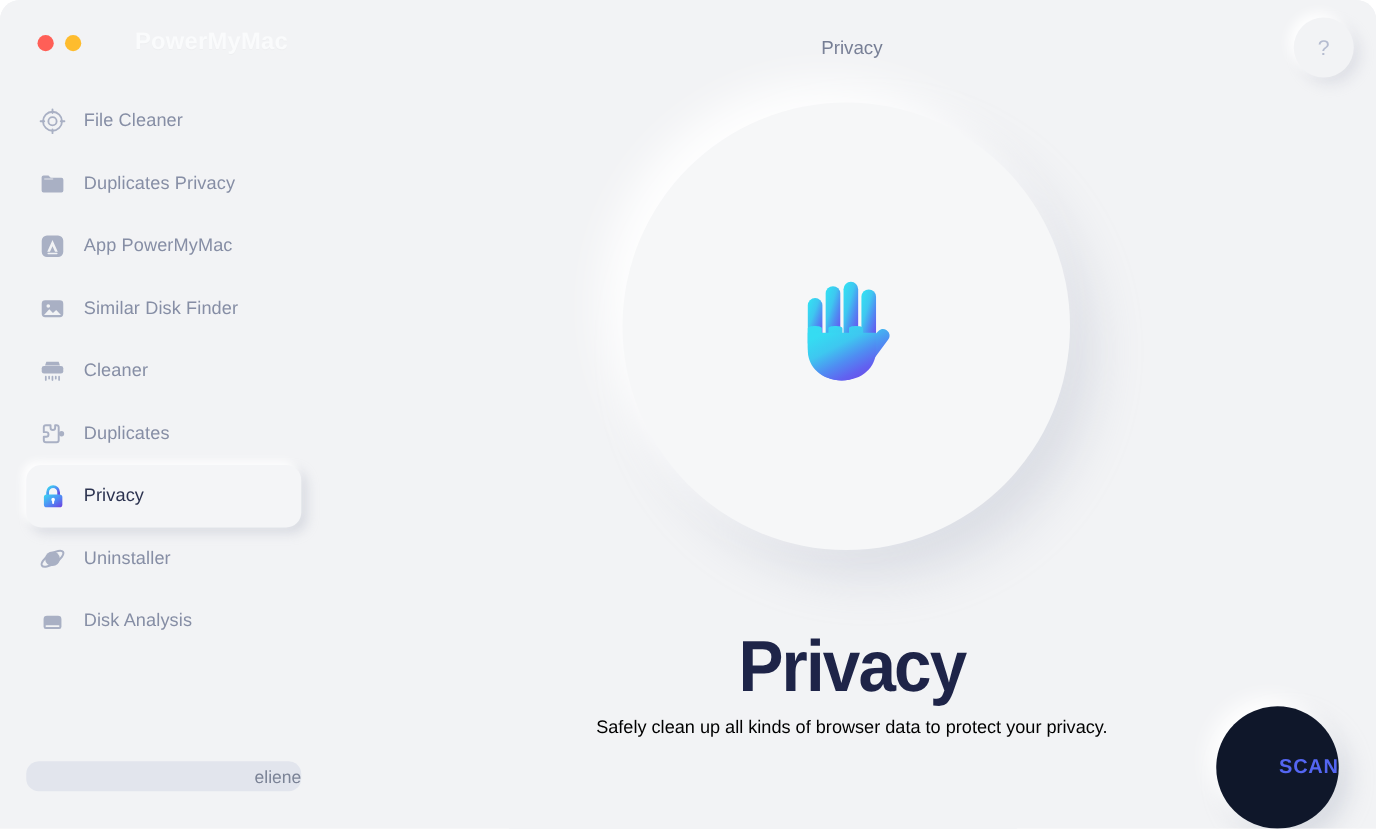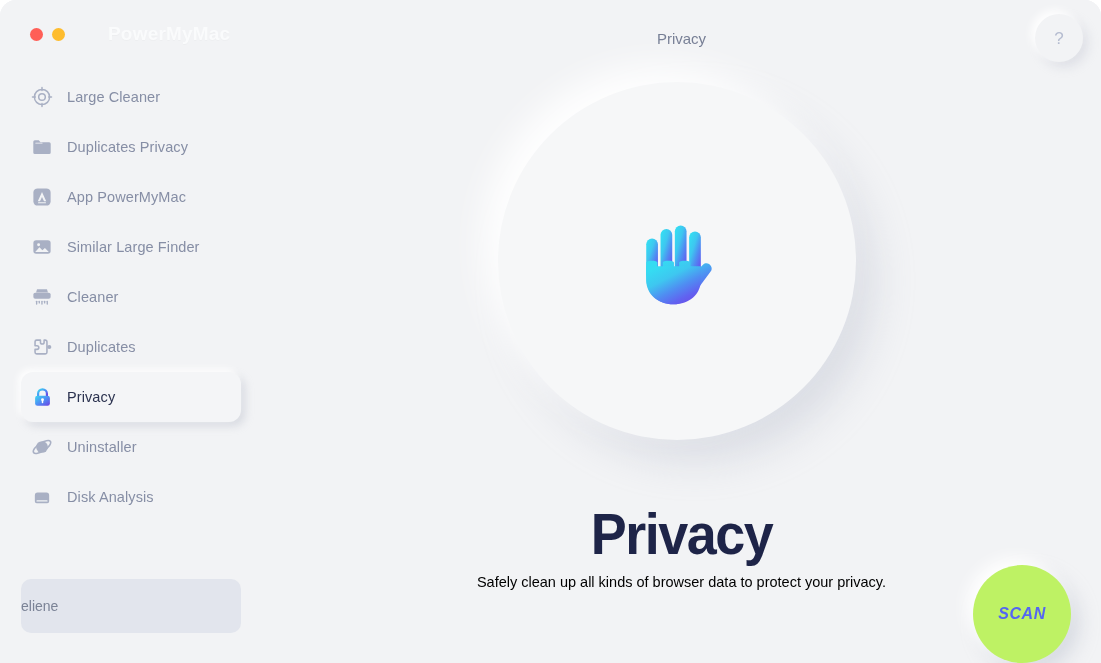--- a/index.html
+++ b/index.html
@@ -100,26 +100,26 @@
   .nav-item.active .nav-label {
     color: #2c3350;
     font-weight: 400;
   }
 
   #account-btn {
     position: absolute;
     left: 21px;
     bottom: 30px;
     width: 220px;
-    height: 54px;
+    height: 24px;
     border-radius: 10px;
     background: #e2e5ed;
     display: flex;
     align-items: center;
-    justify-content: flex-start;
+    justify-content: flex-end;
     border: none;
     padding: 0;
     font-family: inherit;
   }
   #account-btn .acct-label {
     font-size: 14px;
     color: #7b8396;
   }
 
   
@@ -216,31 +216,30 @@
   }
 
   
   #scan-btn {
     position: absolute;
     right: 30px;
     bottom: 0px;
     width: 98px;
     height: 98px;
     border-radius: 50%;
-    background: #bef264;
+    background: #0f172a;
     border: none;
     padding: 0;
     display: flex;
     align-items: center;
-    justify-content: center;
+    justify-content: flex-end;
     box-shadow:
       -7px -7px 16px rgba(255,255,255,0.95),
       8px 9px 20px rgba(168,175,193,0.38);
     font-family: inherit;
-    font-style: italic;
   }
   #scan-btn .scan-label {
     font-size: 16px;
     font-weight: 700;
     letter-spacing: 0.6px;
     color: #5466f2;
   }
 </style>
 </head>
 <body>
@@ -259,21 +258,21 @@
     <div id="nav-list">
 
       <div class="nav-item">
         <span class="nav-icon">
           <svg width="22" height="22" viewBox="0 0 24 24" fill="none">
             <circle cx="12" cy="12" r="8.3" stroke="#a9b0c4" stroke-width="1.6"></circle>
             <circle cx="12" cy="12" r="3.6" stroke="#a9b0c4" stroke-width="1.6"></circle>
             <path d="M12 1.6v3.2M12 19.2v3.2M1.6 12h3.2M19.2 12h3.2" stroke="#a9b0c4" stroke-width="1.6" stroke-linecap="round"></path>
           </svg>
         </span>
-        <span class="nav-label">Large Cleaner</span>
+        <span class="nav-label">File Cleaner</span>
       </div>
 
       <div class="nav-item">
         <span class="nav-icon">
           <svg width="22" height="22" viewBox="0 0 24 24">
             <path d="M2.5 6.4a1.7 1.7 0 011.7-1.7h4.3l1.9 2.1h9.4a1.7 1.7 0 011.7 1.7v9.4a1.7 1.7 0 01-1.7 1.7H4.2a1.7 1.7 0 01-1.7-1.7V6.4z" fill="#a9b0c4"></path>
             <rect x="4.6" y="7.1" width="8.1" height="1.5" rx="0.7" fill="#f2f3f5" opacity="0.55"></rect>
           </svg>
         </span>
         <span class="nav-label">Duplicates Privacy</span>
@@ -292,21 +291,21 @@
 
 
       <div class="nav-item">
         <span class="nav-icon">
           <svg width="22" height="22" viewBox="0 0 24 24">
             <rect x="2.6" y="4.6" width="18.8" height="14.8" rx="3" fill="#a9b0c4"></rect>
             <circle cx="8.3" cy="9.6" r="1.6" fill="#f2f3f5"></circle>
             <path d="M4.6 17.4l4.6-5 3.2 3.2 2.8-2.6 4.2 4.4H4.6z" fill="#f2f3f5"></path>
           </svg>
         </span>
-        <span class="nav-label">Similar Large Finder</span>
+        <span class="nav-label">Similar Disk Finder</span>
       </div>
 
       <div class="nav-item">
         <span class="nav-icon">
           <svg width="22" height="22" viewBox="0 0 24 24">
             <path d="M6.6 3.6h10.8l1.1 3.4H5.5l1.1-3.4z" fill="#a9b0c4"></path>
             <rect x="2.6" y="7.4" width="18.8" height="6.6" rx="2" fill="#a9b0c4"></rect>
             <g fill="#a9b0c4">
               <rect x="5.4" y="16" width="1.5" height="4.4" rx="0.7"></rect>
               <rect x="8.3" y="16" width="1.5" height="3.2" rx="0.7"></rect>

